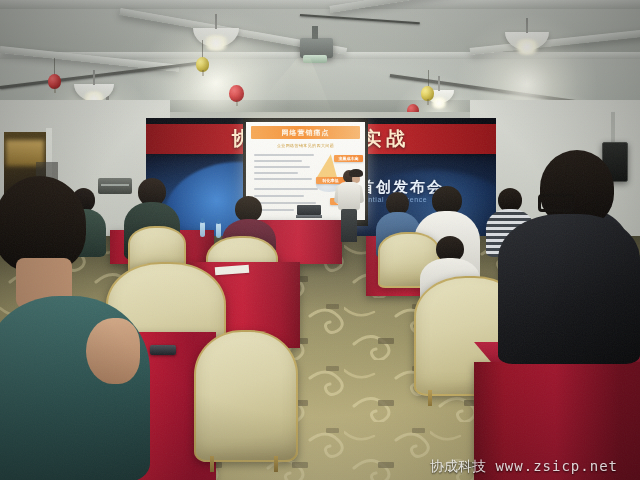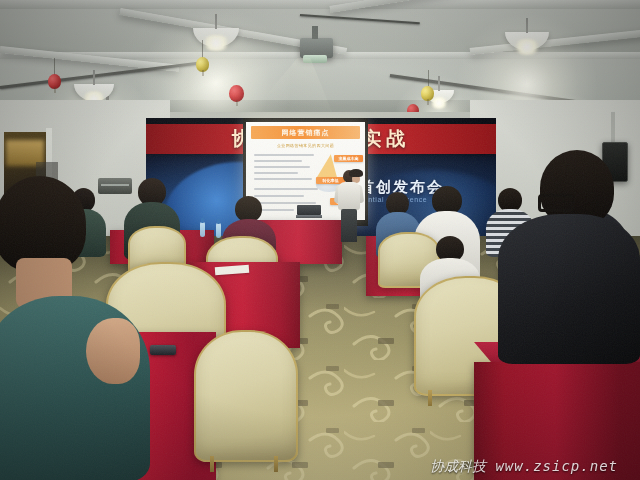--- a/index.html
+++ b/index.html
@@ -201,21 +201,21 @@
   #presenter .pants{left:5px;top:39px;width:16px;height:33px;
     background:linear-gradient(#33383a,#1d2123);border-radius:2px 2px 0 0;}
   #presenter .armL{position:absolute;left:-1px;top:15px;width:6px;height:18px;border-radius:3px;
     background:linear-gradient(#e6e5dd,#c2c1b9);transform:rotate(8deg);}
   #presenter .armR{position:absolute;left:21px;top:15px;width:6px;height:18px;border-radius:3px;
     background:linear-gradient(#e6e5dd,#c2c1b9);transform:rotate(-8deg);}
 
   
   #watermark{left:430px;top:458px;width:206px;height:18px;
     color:rgba(255,255,255,.82);font-size:14px;letter-spacing:1px;white-space:nowrap;
-    text-shadow:0 1px 2px rgba(0,0,0,.75);font-family:"DejaVu Sans Mono",monospace;font-style:italic;}
+    text-shadow:0 1px 2px rgba(0,0,0,.75);font-family:"DejaVu Sans Mono",monospace;}
   #watermark .cn{font-family:"DejaVu Sans",sans-serif;letter-spacing:0;}
 
   
   #grade{left:0;top:0;width:640px;height:480px;pointer-events:none;
     background:radial-gradient(ellipse at 46% 34%, rgba(255,252,235,.10) 0%, rgba(0,0,0,0) 46%),
                radial-gradient(ellipse at 50% 50%, rgba(0,0,0,0) 52%, rgba(0,0,0,.34) 100%);}
   #noise{left:0;top:0;width:640px;height:480px;pointer-events:none;opacity:.07;}
 </style>
 </head>
 <body>

